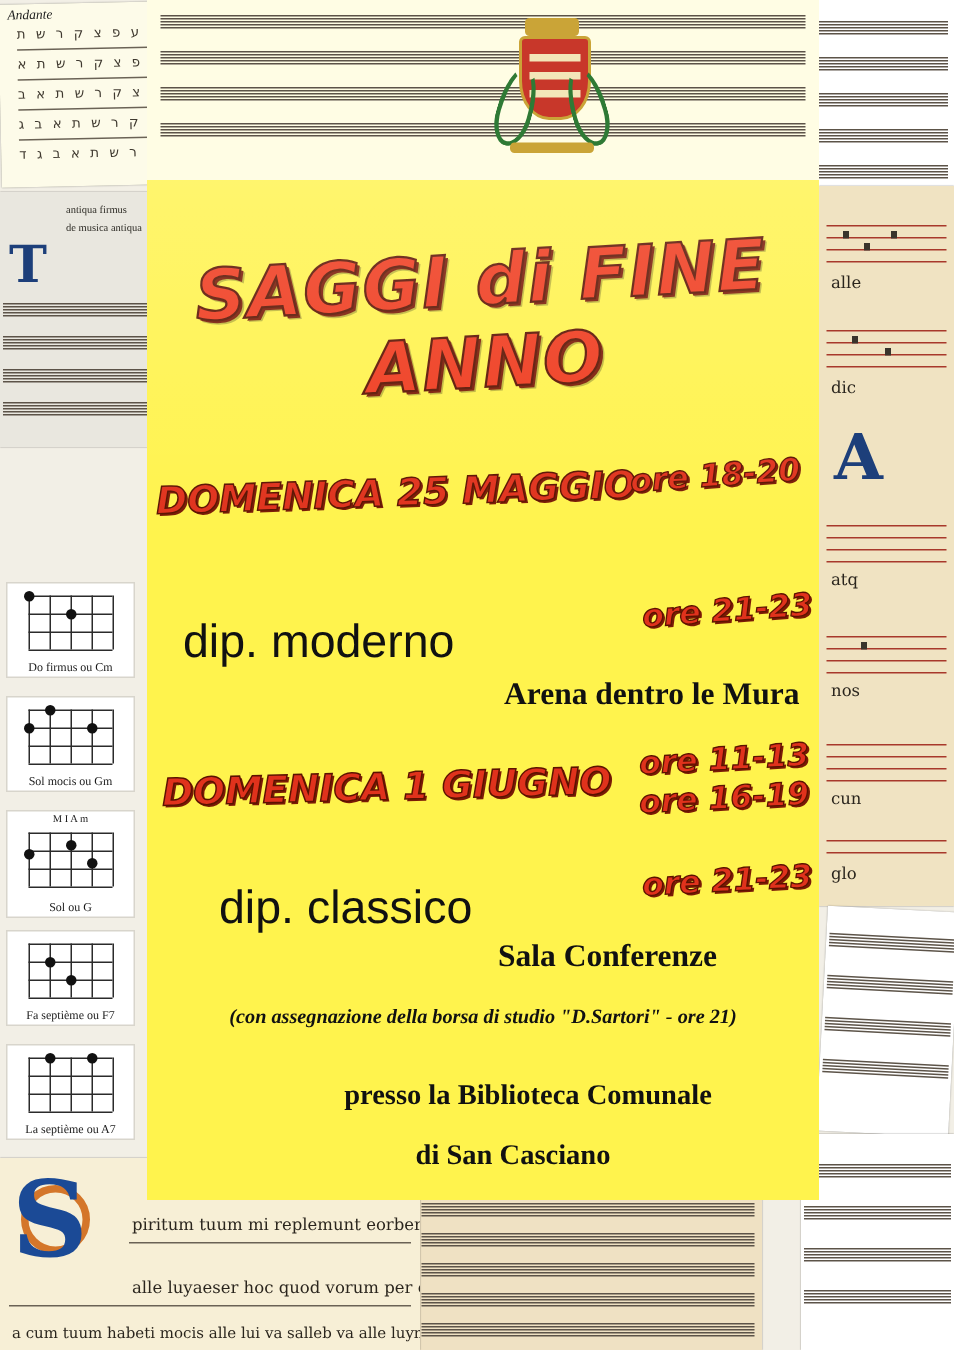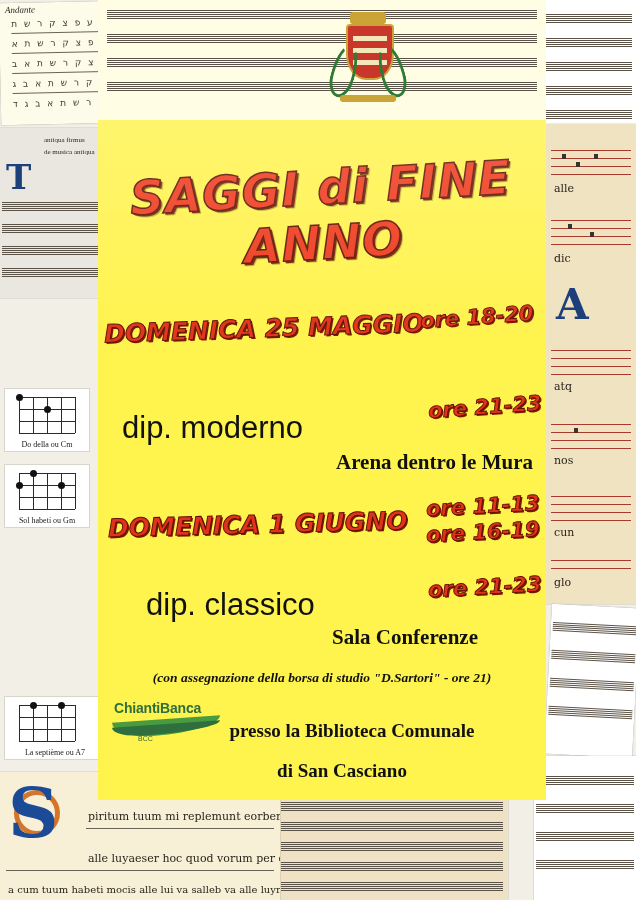--- a/index.html
+++ b/index.html
@@ -478,44 +478,78 @@
         <div class="v" style="left:28px"></div>
         <div class="v" style="left:42px"></div>
         <div class="v" style="left:56px"></div>
       <div class="h" style="top:0"></div>
         <div class="h" style="top:12px"></div>
         <div class="h" style="top:24px"></div>
         <div class="h" style="top:36px"></div>
     </div>
     <div class="dot" style="left:11px; top:5px;"></div>
     <div class="dot" style="left:39px; top:17px;"></div>
-    <div class="cap">Do della  ou  Cm</div>
+    <div class="cap">Do firmus  ou  Cm</div>
   </div>
 
   <div class="chordbox" style="left:4px; top:464px; width:84px; height:62px;">
     <div class="grid">
       <div class="v" style="left:0"></div>
         <div class="v" style="left:14px"></div>
         <div class="v" style="left:28px"></div>
         <div class="v" style="left:42px"></div>
         <div class="v" style="left:56px"></div>
       <div class="h" style="top:0"></div>
         <div class="h" style="top:12px"></div>
         <div class="h" style="top:24px"></div>
         <div class="h" style="top:36px"></div>
     </div>
     <div class="dot" style="left:11px; top:17px;"></div>
     <div class="dot" style="left:25px; top:5px;"></div>
     <div class="dot" style="left:53px; top:17px;"></div>
-    <div class="cap">Sol habeti  ou  Gm</div>
-  </div>
-
-
-
-  <div class="chordbox" style="left:4px; top:696px; width:84px; height:62px;padding-left:16px;">
+    <div class="cap">Sol mocis  ou  Gm</div>
+  </div>
+
+  <div class="chordbox" style="left:4px; top:540px; width:84px; height:70px;">
+    <div class="cap" style="bottom:auto; top:1px; font-size:7px;">M I      A  m</div>
+    <div class="grid" style="top:14px;">
+      <div class="v" style="left:0"></div>
+        <div class="v" style="left:14px"></div>
+        <div class="v" style="left:28px"></div>
+        <div class="v" style="left:42px"></div>
+        <div class="v" style="left:56px"></div>
+      <div class="h" style="top:0"></div>
+        <div class="h" style="top:12px"></div>
+        <div class="h" style="top:24px"></div>
+        <div class="h" style="top:36px"></div>
+    </div>
+    <div class="dot" style="left:11px; top:25px;"></div>
+    <div class="dot" style="left:39px; top:19px;"></div>
+    <div class="dot" style="left:53px; top:31px;"></div>
+    <div class="cap">Sol  ou  G</div>
+  </div>
+
+  <div class="chordbox" style="left:4px; top:620px; width:84px; height:62px;">
+    <div class="grid">
+      <div class="v" style="left:0"></div>
+        <div class="v" style="left:14px"></div>
+        <div class="v" style="left:28px"></div>
+        <div class="v" style="left:42px"></div>
+        <div class="v" style="left:56px"></div>
+      <div class="h" style="top:0"></div>
+        <div class="h" style="top:12px"></div>
+        <div class="h" style="top:24px"></div>
+        <div class="h" style="top:36px"></div>
+    </div>
+    <div class="dot" style="left:25px; top:17px;"></div>
+    <div class="dot" style="left:39px; top:29px;"></div>
+    <div class="cap">Fa septième ou  F7</div>
+  </div>
+
+  <div class="chordbox" style="left:4px; top:696px; width:84px; height:62px;">
     <div class="grid">
       <div class="v" style="left:0"></div>
         <div class="v" style="left:14px"></div>
         <div class="v" style="left:28px"></div>
         <div class="v" style="left:42px"></div>
         <div class="v" style="left:56px"></div>
       <div class="h" style="top:0"></div>
         <div class="h" style="top:12px"></div>
         <div class="h" style="top:24px"></div>
         <div class="h" style="top:36px"></div>
@@ -739,20 +773,14 @@
     <div class="time-tag" style="left:330px; top:455px; transform:rotate(-3deg);">ore 21-23</div>
     <div class="dip" style="left:48px; top:467px;">dip. classico</div>
     <div class="venue" style="left:234px; top:505px;">Sala Conferenze</div>
 
     <div class="note-line" style="top:550px;">(con assegnazione della borsa di studio "D.Sartori" - ore 21)</div>
 
     <div class="footer-line" style="top:600px;">presso la Biblioteca Comunale</div>
     <div class="footer-line second" style="top:640px;">di San Casciano</div>
   </div>
 
-  <div id="logo">
-    <div class="wordmark">ChiantiBanca</div>
-    <div class="swoosh"></div>
-    <div class="swoosh dark"></div>
-    <div class="sub">BCC</div>
-  </div>
 
 </div>
 
 </body></html>

